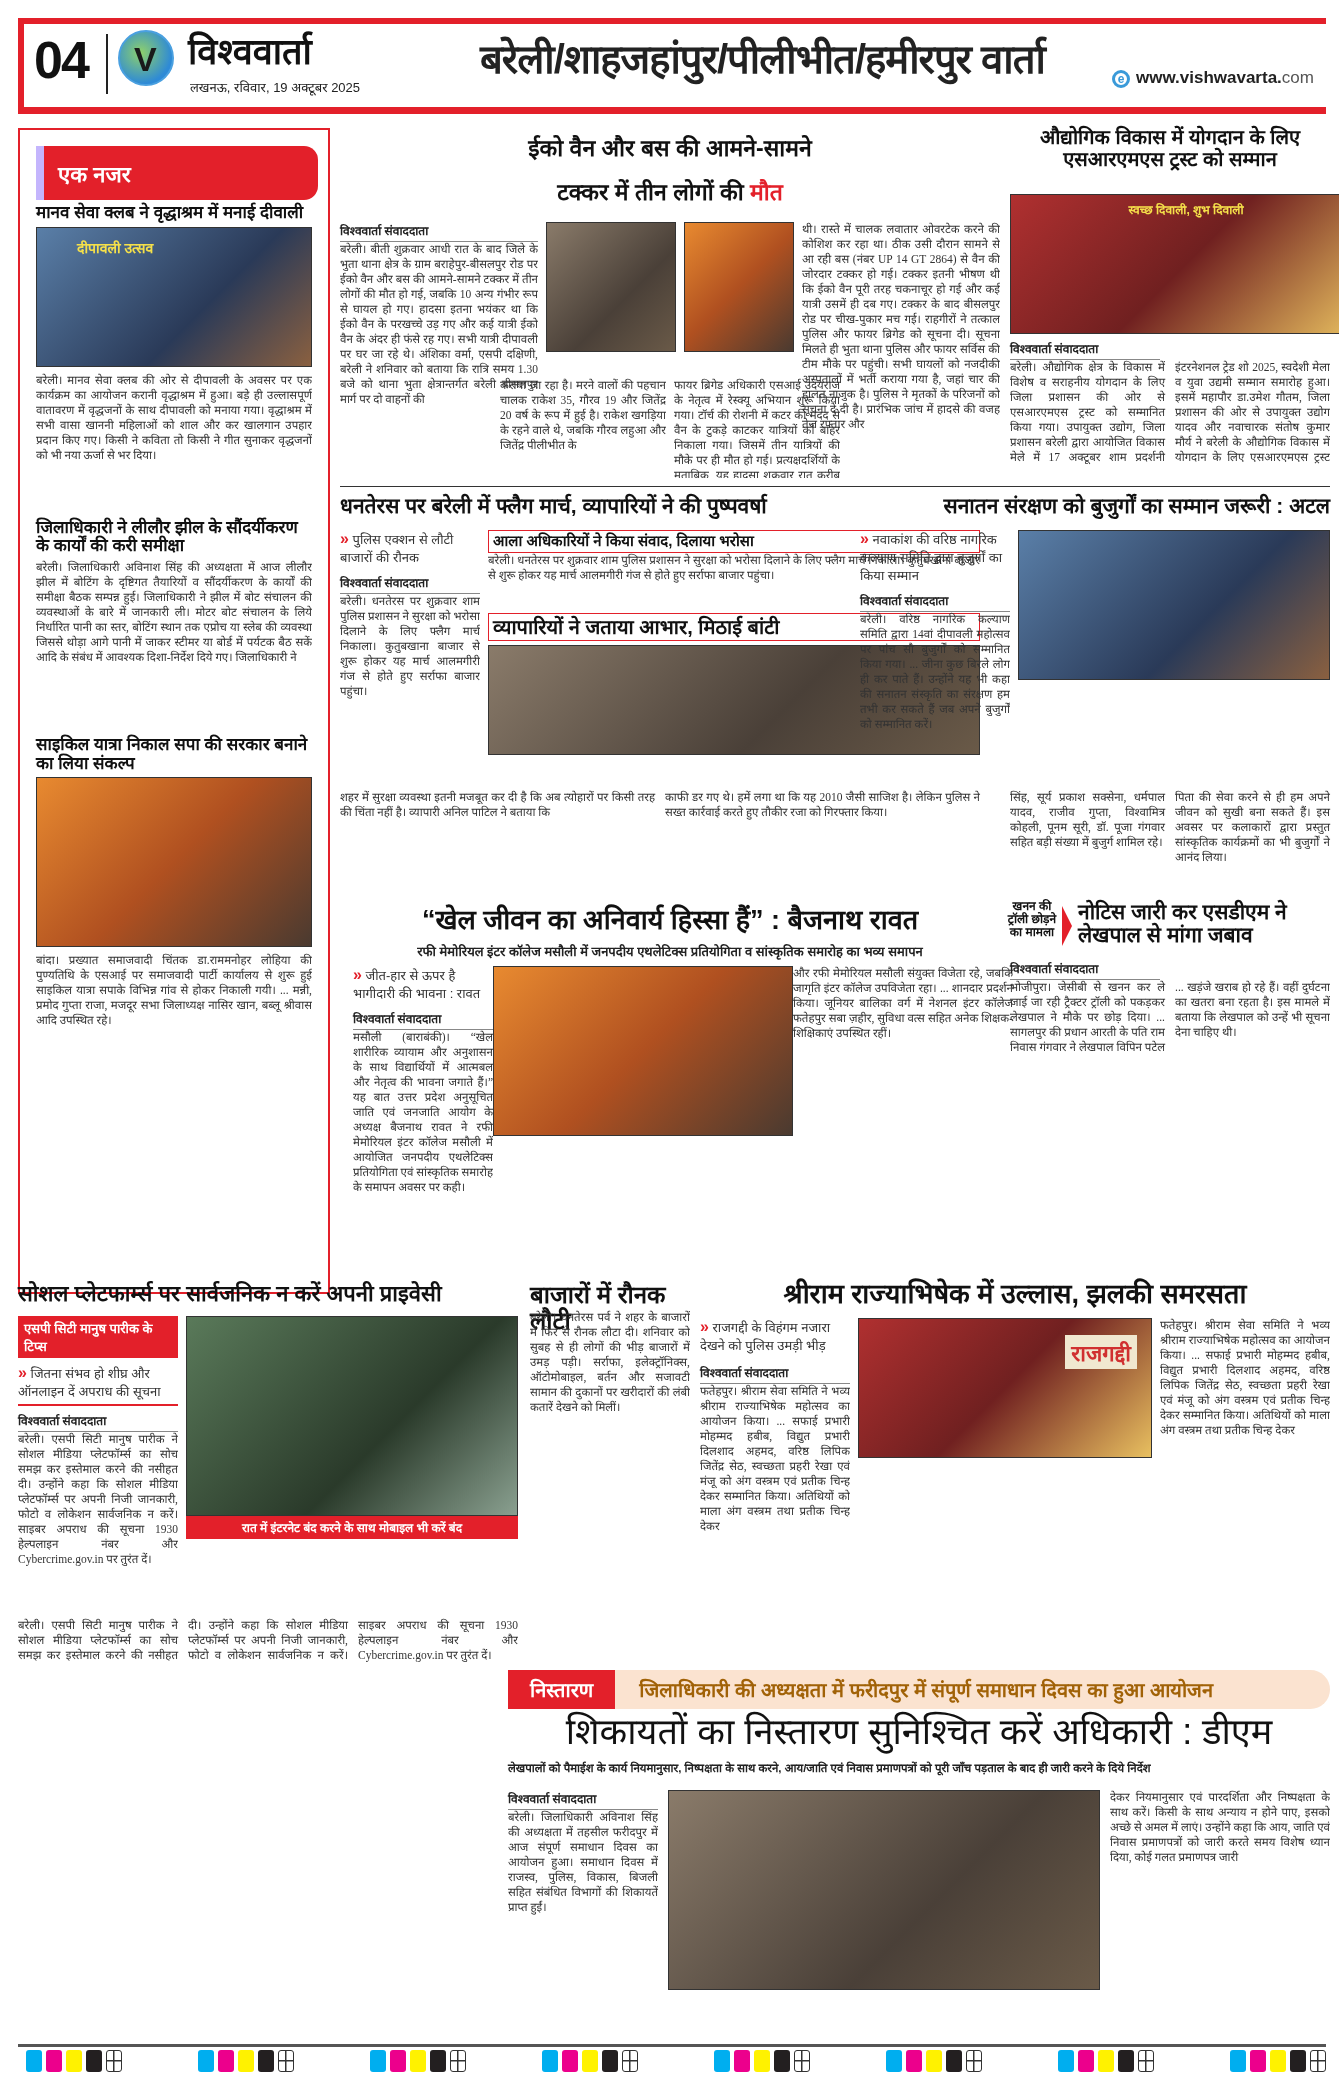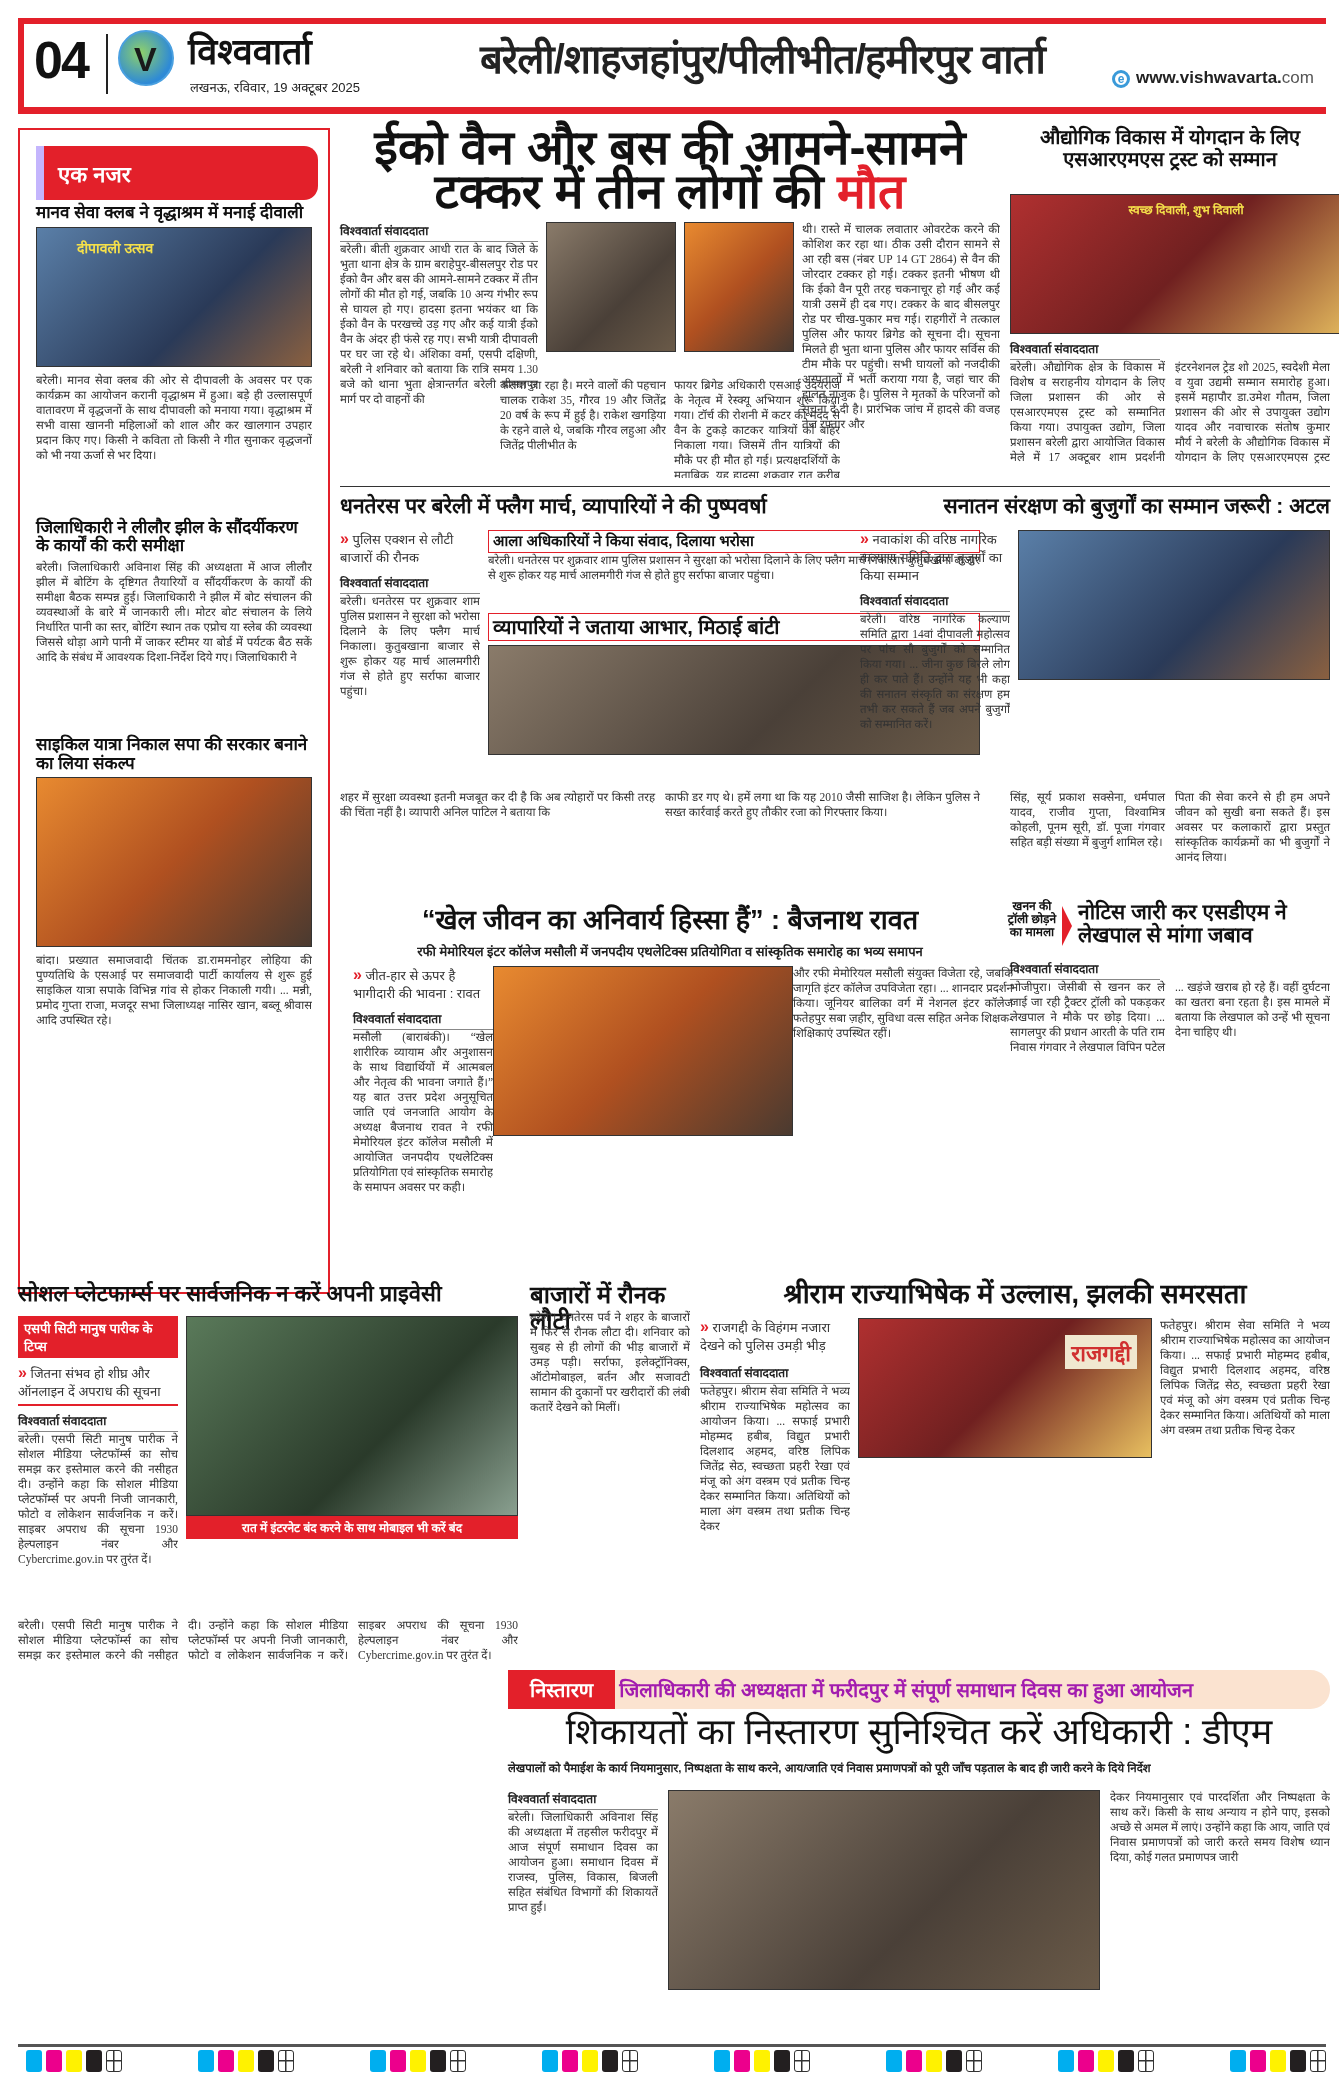--- a/index.html
+++ b/index.html
@@ -27,21 +27,21 @@
 .photo.green{background:linear-gradient(135deg,#5a7a5a,#2a3a2a 60%,#8aa090)}
 .redbar{background:#e3202a;color:#fff;font:bold 22px "Liberation Sans",sans-serif;padding:12px 14px;border-radius:0 14px 14px 0;border-left:8px solid #c4b5fd}
 .byline{font:bold 12px "Liberation Sans",sans-serif;color:#222;border-bottom:1px solid #888;padding-bottom:2px}
 .chev{color:#e3202a;font:bold 16px "Liberation Sans",sans-serif}
 .sublabel{font:13px "Liberation Sans",sans-serif;color:#333}
 .cmyk{display:flex;gap:4px;align-items:center}
 .cmyk i{display:block;width:16px;height:22px;border-radius:3px}
 .cmyk b{display:block;width:16px;height:22px;border:1.5px solid #333;border-radius:3px;background:linear-gradient(#333,#333) center/100% 1.5px no-repeat,linear-gradient(#333,#333) center/1.5px 100% no-repeat,#fff}
 .nbar{display:flex;align-items:stretch;background:#fbe3d0;border-radius:0 20px 20px 0}
 .nbar .tag{background:#e3202a;color:#fff;font:bold 20px "Liberation Sans",sans-serif;padding:6px 22px}
-.nbar .t{font:bold 20px "Liberation Sans",sans-serif;padding:6px 4px;color:#a21caf}
+.nbar .t{font:bold 20px "Liberation Sans",sans-serif;padding:6px 24px;color:#a16207}
 .hline{height:2px;background:#333}
 </style>
 </head>
 <body>
 
 <div class="abs hdr-frame"></div>
 <div class="abs pgno">04</div>
 <div class="abs pgsep"></div>
 <div class="abs logo">
     <span>V</span>
@@ -58,21 +58,21 @@
     <div style="position:absolute;left:40px;top:10px;font:bold 14px 'Liberation Sans',sans-serif;color:#f5e04a">दीपावली उत्सव</div>
   </div>
   <div class="txt" style="margin:6px 6px;height:138px;overflow:hidden">बरेली। मानव सेवा क्लब की ओर से दीपावली के अवसर पर एक कार्यक्रम का आयोजन करानी वृद्धाश्रम में हुआ। बड़े ही उल्लासपूर्ण वातावरण में वृद्धजनों के साथ दीपावली को मनाया गया। वृद्धाश्रम में सभी वासा खाननी महिलाओं को शाल और कर खालगान उपहार प्रदान किए गए। किसी ने कविता तो किसी ने गीत सुनाकर वृद्धजनों को भी नया ऊर्जा से भर दिया।</div>
   <div class="hl" style="font-size:17px;margin:8px 6px 4px">जिलाधिकारी ने लीलौर झील के सौंदर्यीकरण के कार्यों की करी समीक्षा</div>
   <div class="txt" style="margin:4px 6px;height:168px;overflow:hidden">बरेली। जिलाधिकारी अविनाश सिंह की अध्यक्षता में आज लीलौर झील में बोटिंग के दृष्टिगत तैयारियों व सौंदर्यीकरण के कार्यों की समीक्षा बैठक सम्पन्न हुई। जिलाधिकारी ने झील में बोट संचालन की व्यवस्थाओं के बारे में जानकारी ली। मोटर बोट संचालन के लिये निर्धारित पानी का स्तर, बोटिंग स्थान तक एप्रोच या स्लेब की व्यवस्था जिससे थोड़ा आगे पानी में जाकर स्टीमर या बोर्ड में पर्यटक बैठ सकें आदि के संबंध में आवश्यक दिशा-निर्देश दिये गए। जिलाधिकारी ने</div>
   <div class="hl" style="font-size:17px;margin:8px 6px 4px">साइकिल यात्रा निकाल सपा की सरकार बनाने का लिया संकल्प</div>
   <div class="photo orange" style="height:170px;margin:0 6px"></div>
   <div class="txt" style="margin:6px 6px;height:360px;overflow:hidden">बांदा। प्रख्यात समाजवादी चिंतक डा.राममनोहर लोहिया की पुण्यतिथि के एसआई पर समाजवादी पार्टी कार्यालय से शुरू हुई साइकिल यात्रा सपाके विभिन्न गांव से होकर निकाली गयी। ... मन्नी, प्रमोद गुप्ता राजा, मजदूर सभा जिलाध्यक्ष नासिर खान, बब्लू श्रीवास आदि उपस्थित रहे।</div>
 </div>
 
-<div class="abs hl" style="left:340px;top:126px;width:660px;font-size:48px;text-align:center;line-height:44px">
+<div class="abs hl" style="left:340px;top:126px;width:660px;font-size:23px;text-align:center;line-height:44px">
   <div>ईको वैन और बस की आमने-सामने</div>
   <div><span>टक्कर में तीन लोगों की </span><span style="color:#e3202a">मौत</span></div>
 </div>
 <div class="abs" style="left:340px;top:222px;width:660px;height:150px;display:flex;gap:8px">
   <div style="flex:1">
       <div class="byline">विश्ववार्ता संवाददाता</div>
       <div class="txt" style="height:240px;overflow:hidden">बरेली। बीती शुक्रवार आधी रात के बाद जिले के भुता थाना क्षेत्र के ग्राम बराहेपुर-बीसलपुर रोड पर ईको वैन और बस की आमने-सामने टक्कर में तीन लोगों की मौत हो गई, जबकि 10 अन्य गंभीर रूप से घायल हो गए। हादसा इतना भयंकर था कि ईको वैन के परखच्चे उड़ गए और कई यात्री ईको वैन के अंदर ही फंसे रह गए। सभी यात्री दीपावली पर घर जा रहे थे। अंशिका वर्मा, एसपी दक्षिणी, बरेली ने शनिवार को बताया कि रात्रि समय 1.30 बजे को थाना भुता क्षेत्रान्तर्गत बरेली बीसलपुर मार्ग पर दो वाहनों की</div>
     </div>
   <div class="photo" style="flex:0 0 130px;height:130px"></div>
   <div class="photo orange" style="flex:0 0 110px;height:130px"></div>

